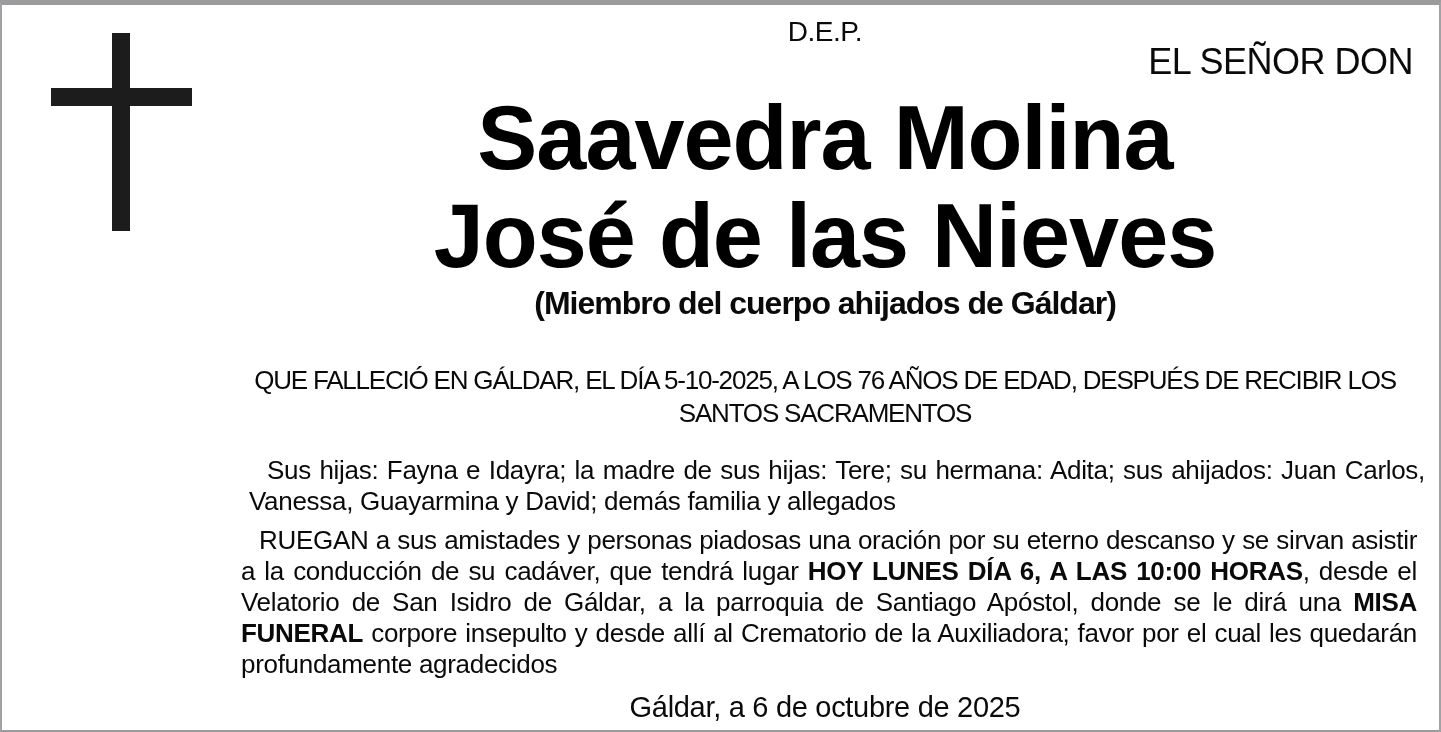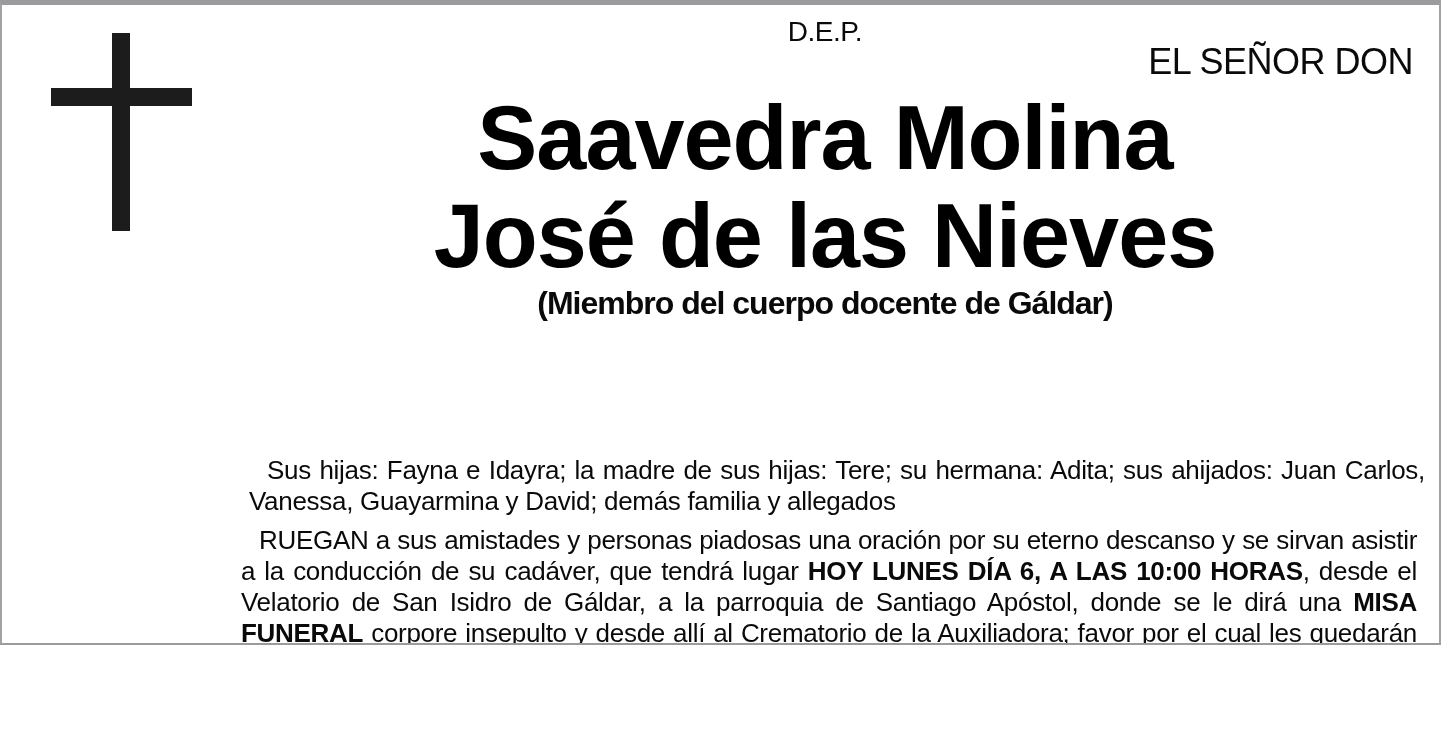--- a/index.html
+++ b/index.html
@@ -3,21 +3,21 @@
 <meta charset="utf-8">
 <style>
   html, body {
     margin: 0;
     padding: 0;
     background: #ffffff;
   }
   .page {
     position: relative;
     width: 1441px;
-    height: 645px;
+    height: 732px;
     box-sizing: border-box;
     background: #ffffff;
     border-top: 5px solid #9b9b9d;
     border-left: 2px solid #a2a2a4;
     border-right: 2px solid #a2a2a4;
     border-bottom: 2px solid #9b9b9d;
     overflow: hidden;
     font-family: "Liberation Sans", "DejaVu Sans", sans-serif;
     color: #0a0a0a;
   }
@@ -110,22 +110,23 @@
 
   <div class="abs col dep">D.E.P.</div>
 
   <div class="abs col honorific">EL SEÑOR DON</div>
 
   <div class="abs col name">
     <div>Saavedra Molina</div>
     <div>José de las Nieves</div>
   </div>
 
-  <div class="abs col subtitle">(Miembro del cuerpo docente de Gáldar)</div>
+  <div class="abs col subtitle">(Miembro del cuerpo ahijados de Gáldar)</div>
 
+  <div class="abs col notice">QUE FALLECIÓ EN GÁLDAR, EL DÍA 5-10-2025, A LOS 76 AÑOS DE EDAD, DESPUÉS DE RECIBIR LOS SANTOS SACRAMENTOS</div>
 
   <p class="abs col family">Sus hijas: Fayna e Idayra; la madre de sus hijas: Tere; su hermana: Adita; sus ahijados: Juan Carlos, Vanessa, Guayarmina y David; demás familia y allegados</p>
 
   <p class="abs col request"><span>RUEGAN a sus amistades y personas piadosas una oración por su eterno descanso y se sirvan asistir a la conducción de su cadáver, que tendrá lugar </span><b>HOY LUNES DÍA 6, A LAS 10:00 HORAS</b><span>, desde el Velatorio de San Isidro de Gáldar, a la parroquia de Santiago Apóstol, donde se le dirá una </span><b>MISA FUNERAL</b><span> corpore insepulto y desde allí al Crematorio de la Auxiliadora; favor por el cual les quedarán profundamente agradecidos</span></p>
 
   <div class="abs col dateline">Gáldar, a 6 de octubre de 2025</div>
 
 </div>
 
 </body></html>

